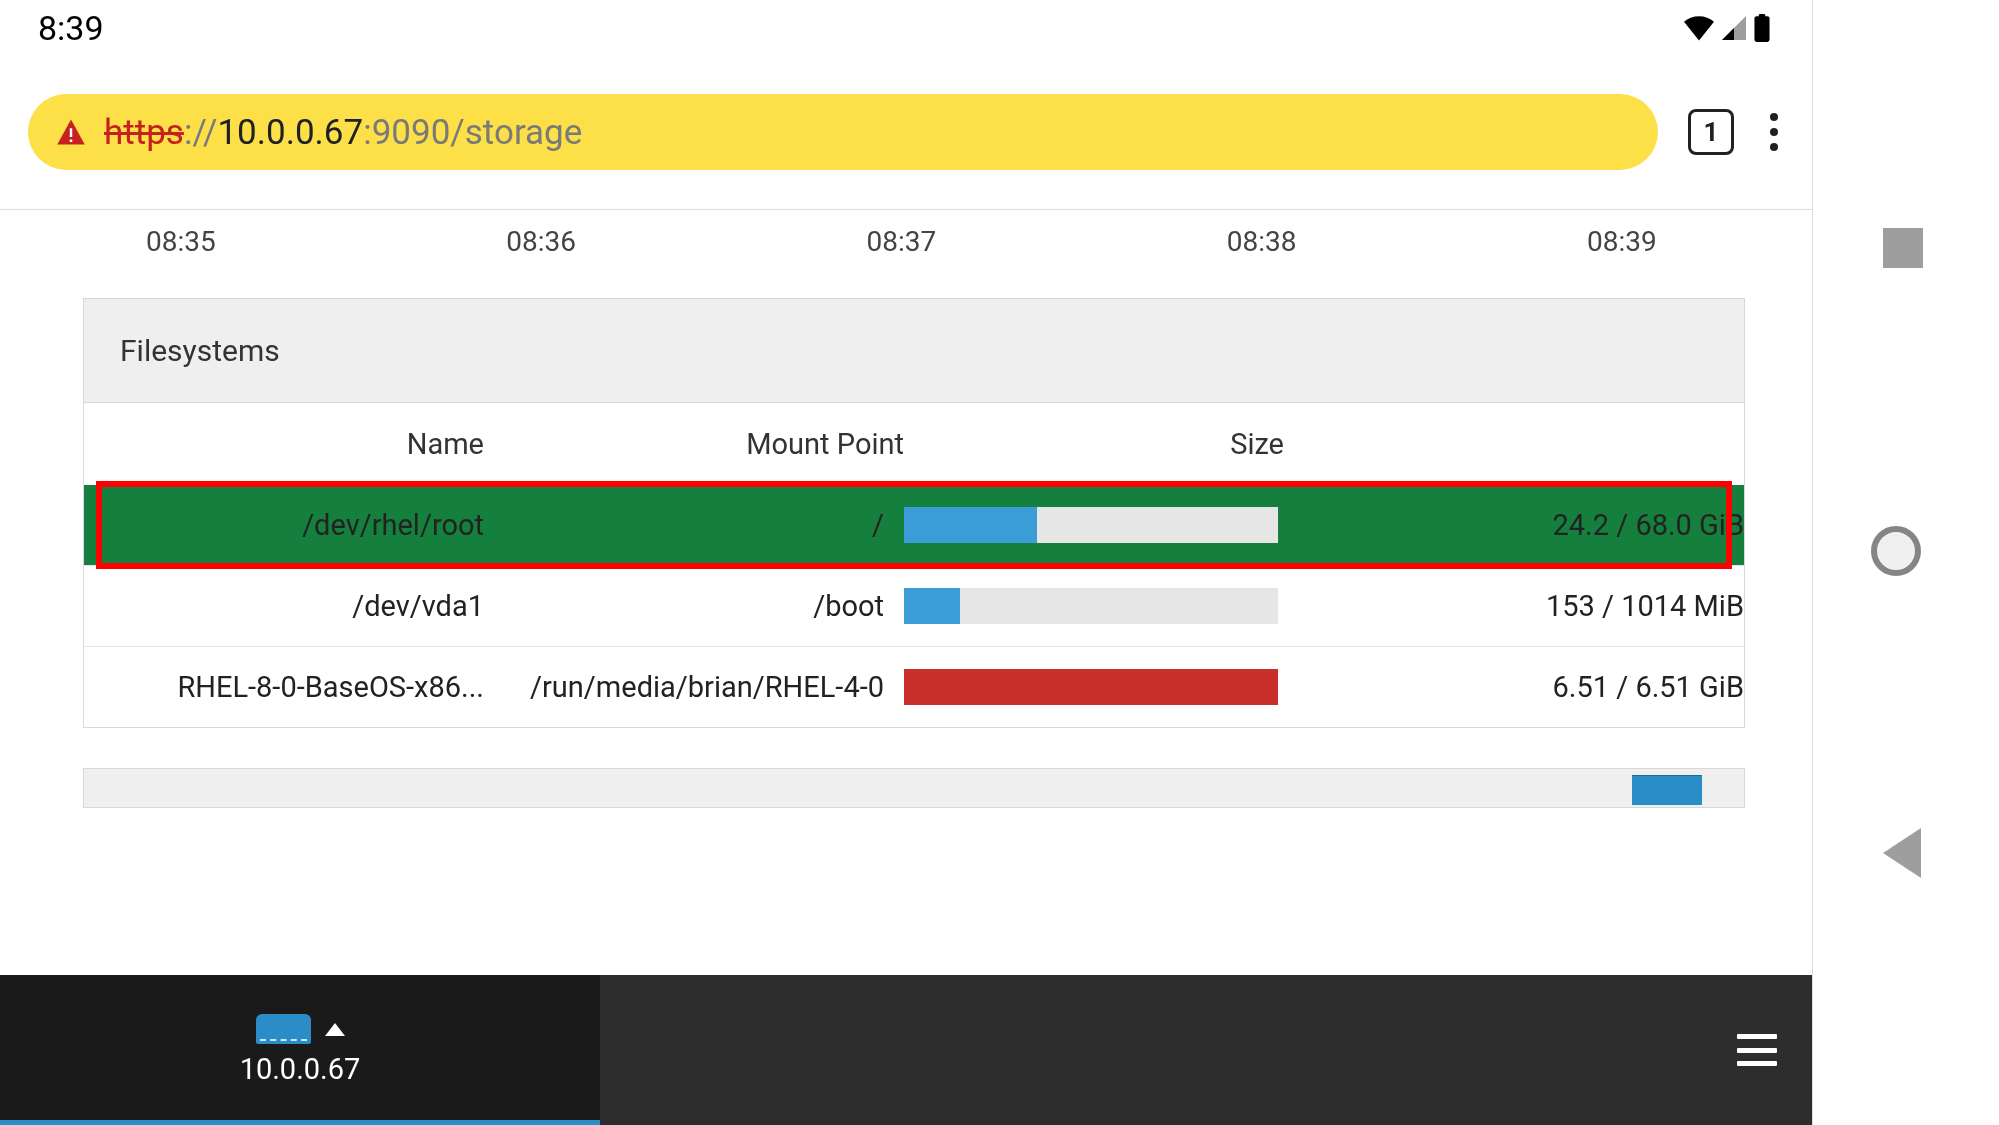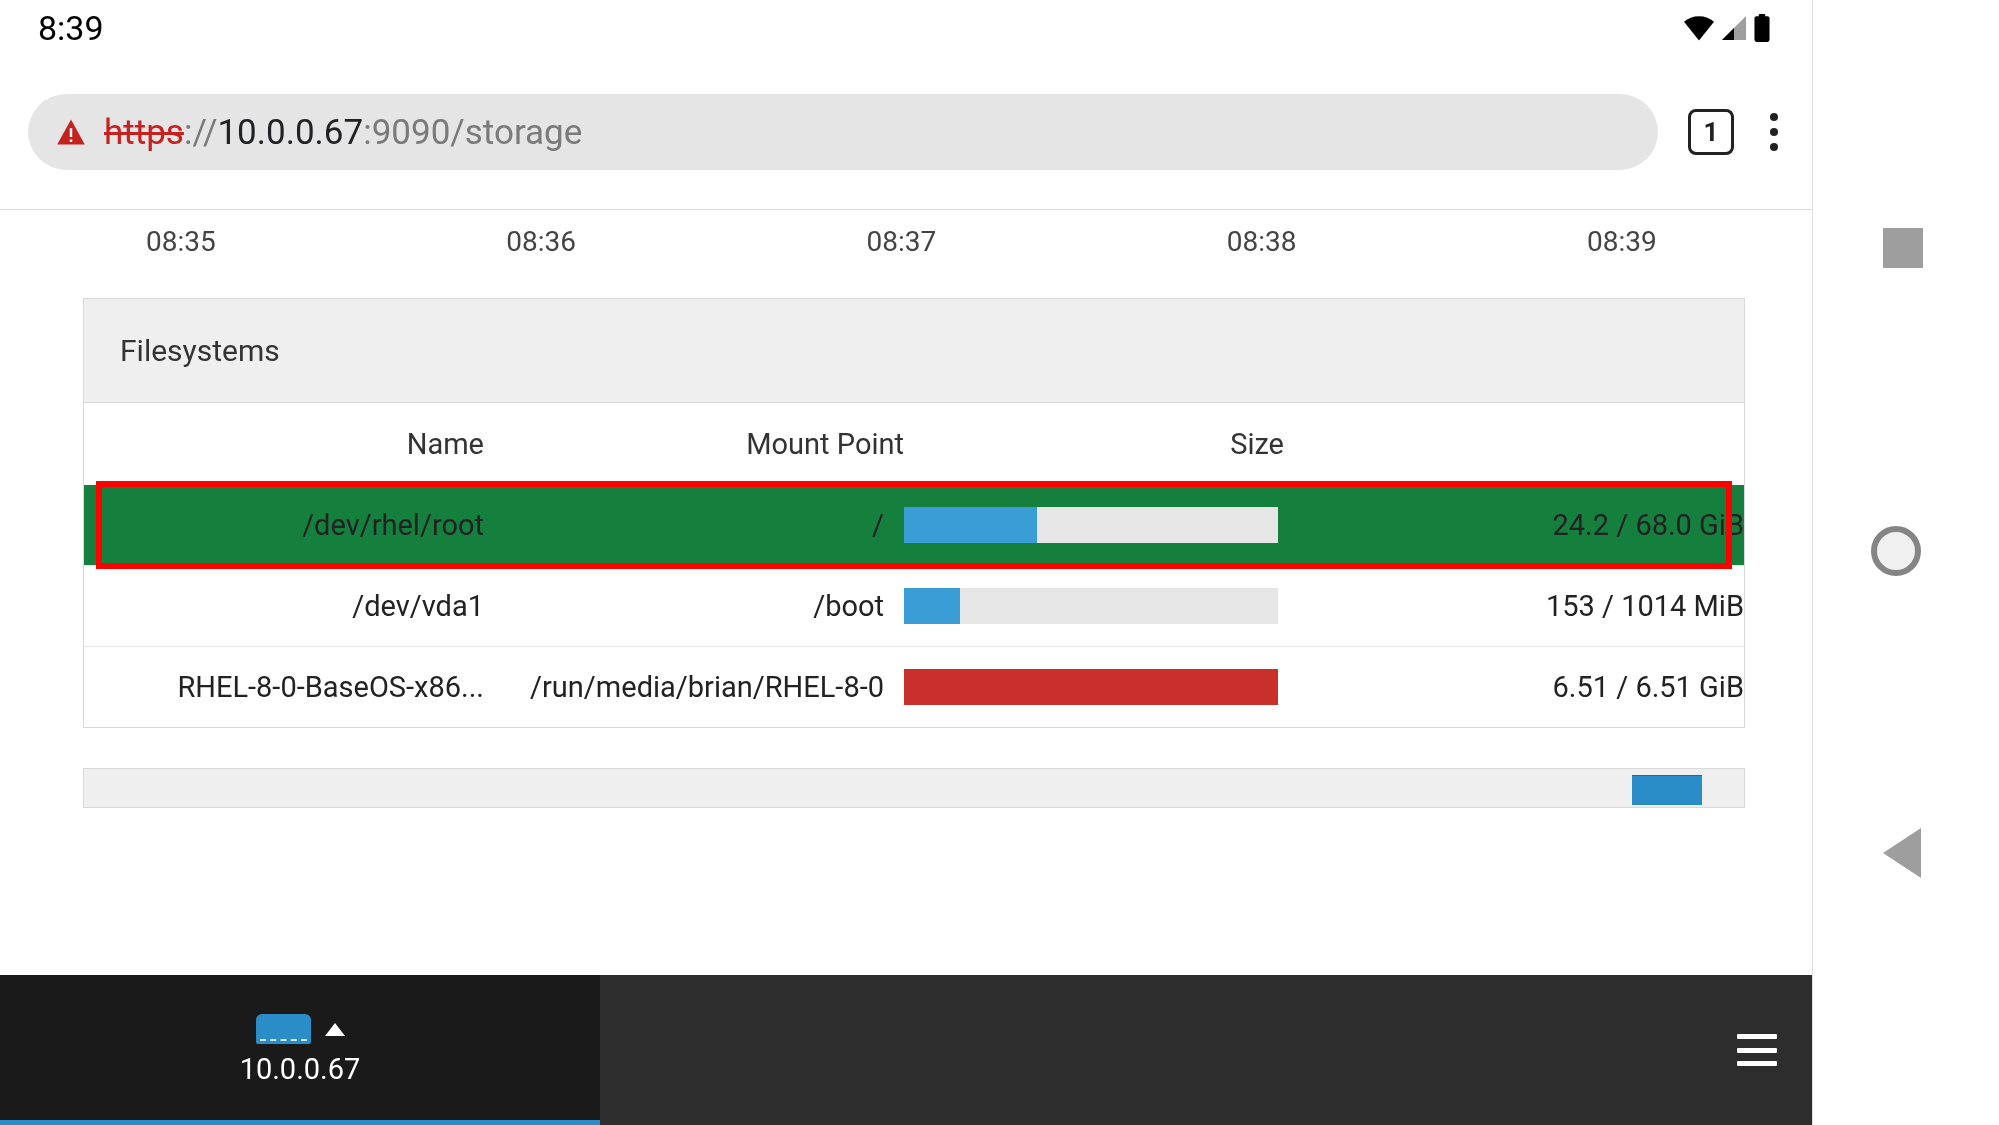--- a/index.html
+++ b/index.html
@@ -55,21 +55,21 @@
       height: 155px;
       display: flex;
       align-items: center;
       padding: 0 28px;
       gap: 30px;
       border-bottom: 1px solid #dcdcdc;
     }
     .url-bar {
       flex: 1;
       height: 76px;
-      background: #e5e5e5;
+      background: #fde047;
       border-radius: 38px;
       display: flex;
       align-items: center;
       padding: 0 28px;
       font-size: 35px;
       color: #5b5b5b;
       gap: 18px;
       min-width: 0;
     }
     .url-warn-icon {
@@ -448,21 +448,21 @@
                 <td class="col-size-bar">
                   <div class="usage-bar">
                     <div class="usage-fill" style="width: 15.1%;"></div>
                   </div>
                 </td>
                 <td class="col-size-text">153 / 1014 MiB</td>
               </tr>
               <tr>
                 <td class="col-name">RHEL-8-0-BaseOS-x86...</td>
                 <td class="col-mount">
-                  <span class="truncated">/run/media/brian/RHEL-8-0</span>
+                  <span class="truncated">/run/media/brian/RHEL-4-0</span>
                 </td>
                 <td class="col-size-bar">
                   <div class="usage-bar">
                     <div class="usage-fill full" style="width: 100%;"></div>
                   </div>
                 </td>
                 <td class="col-size-text">6.51 / 6.51 GiB</td>
               </tr>
             </tbody>
         </table>

